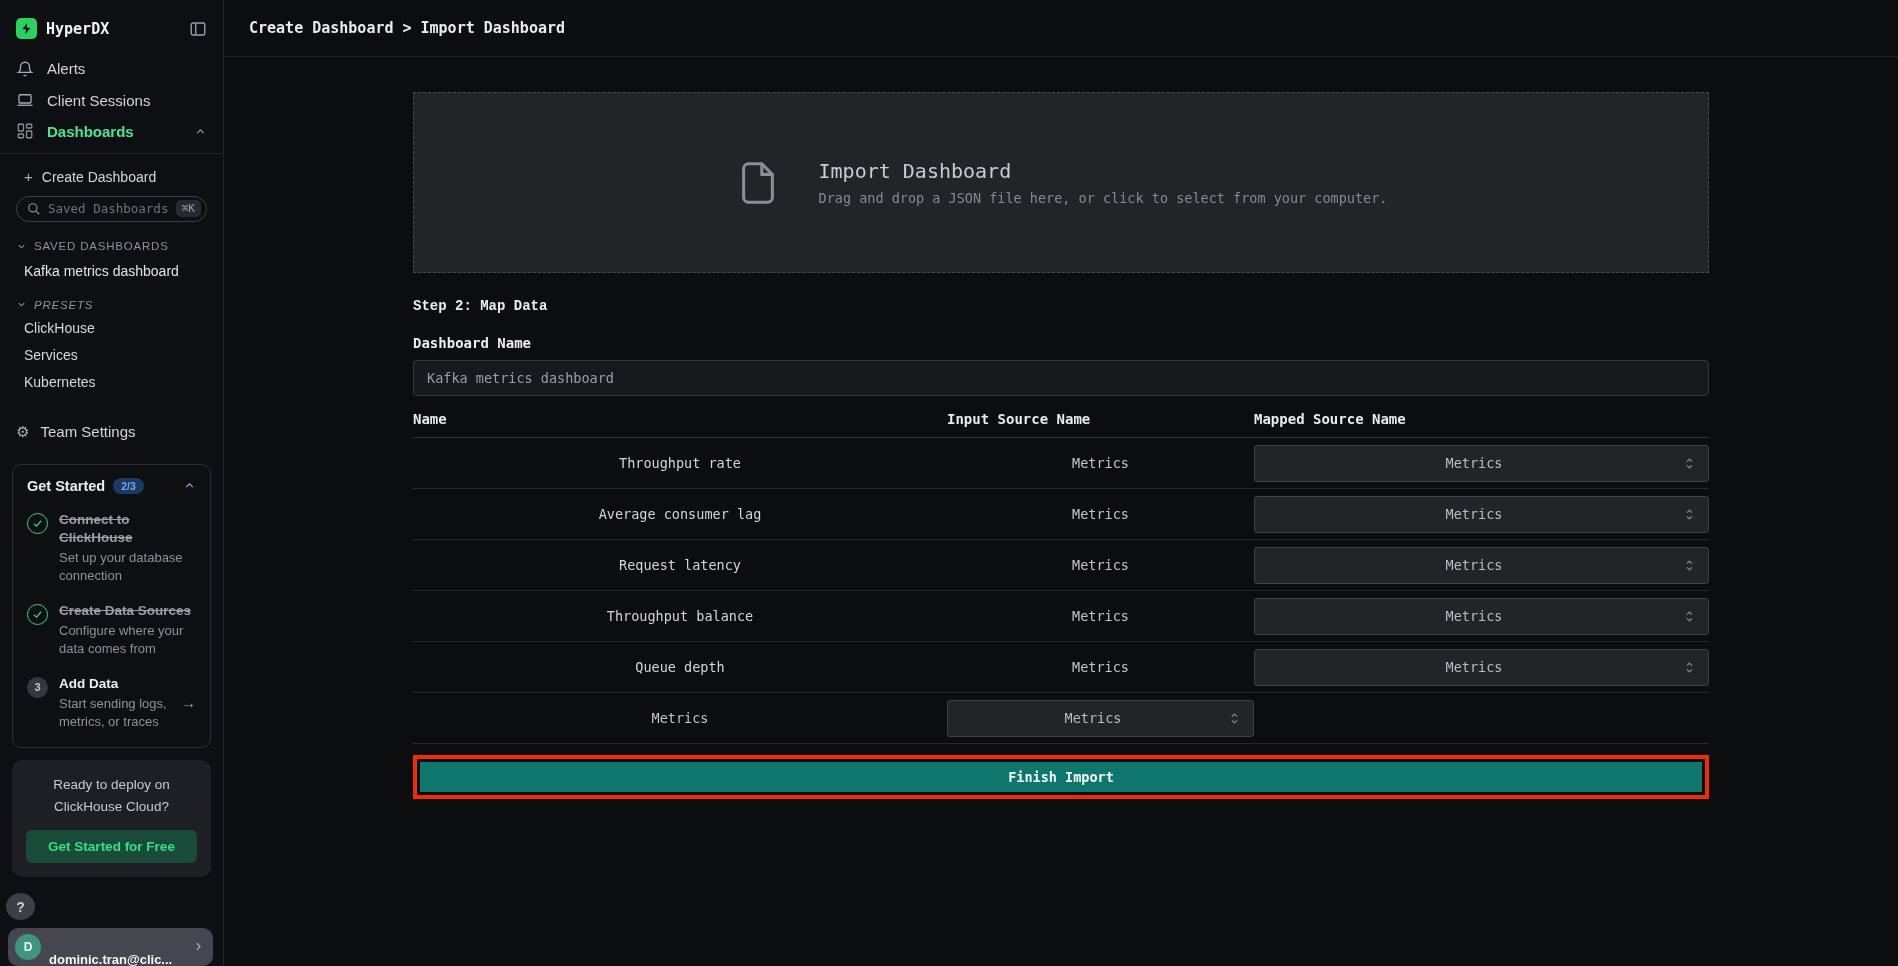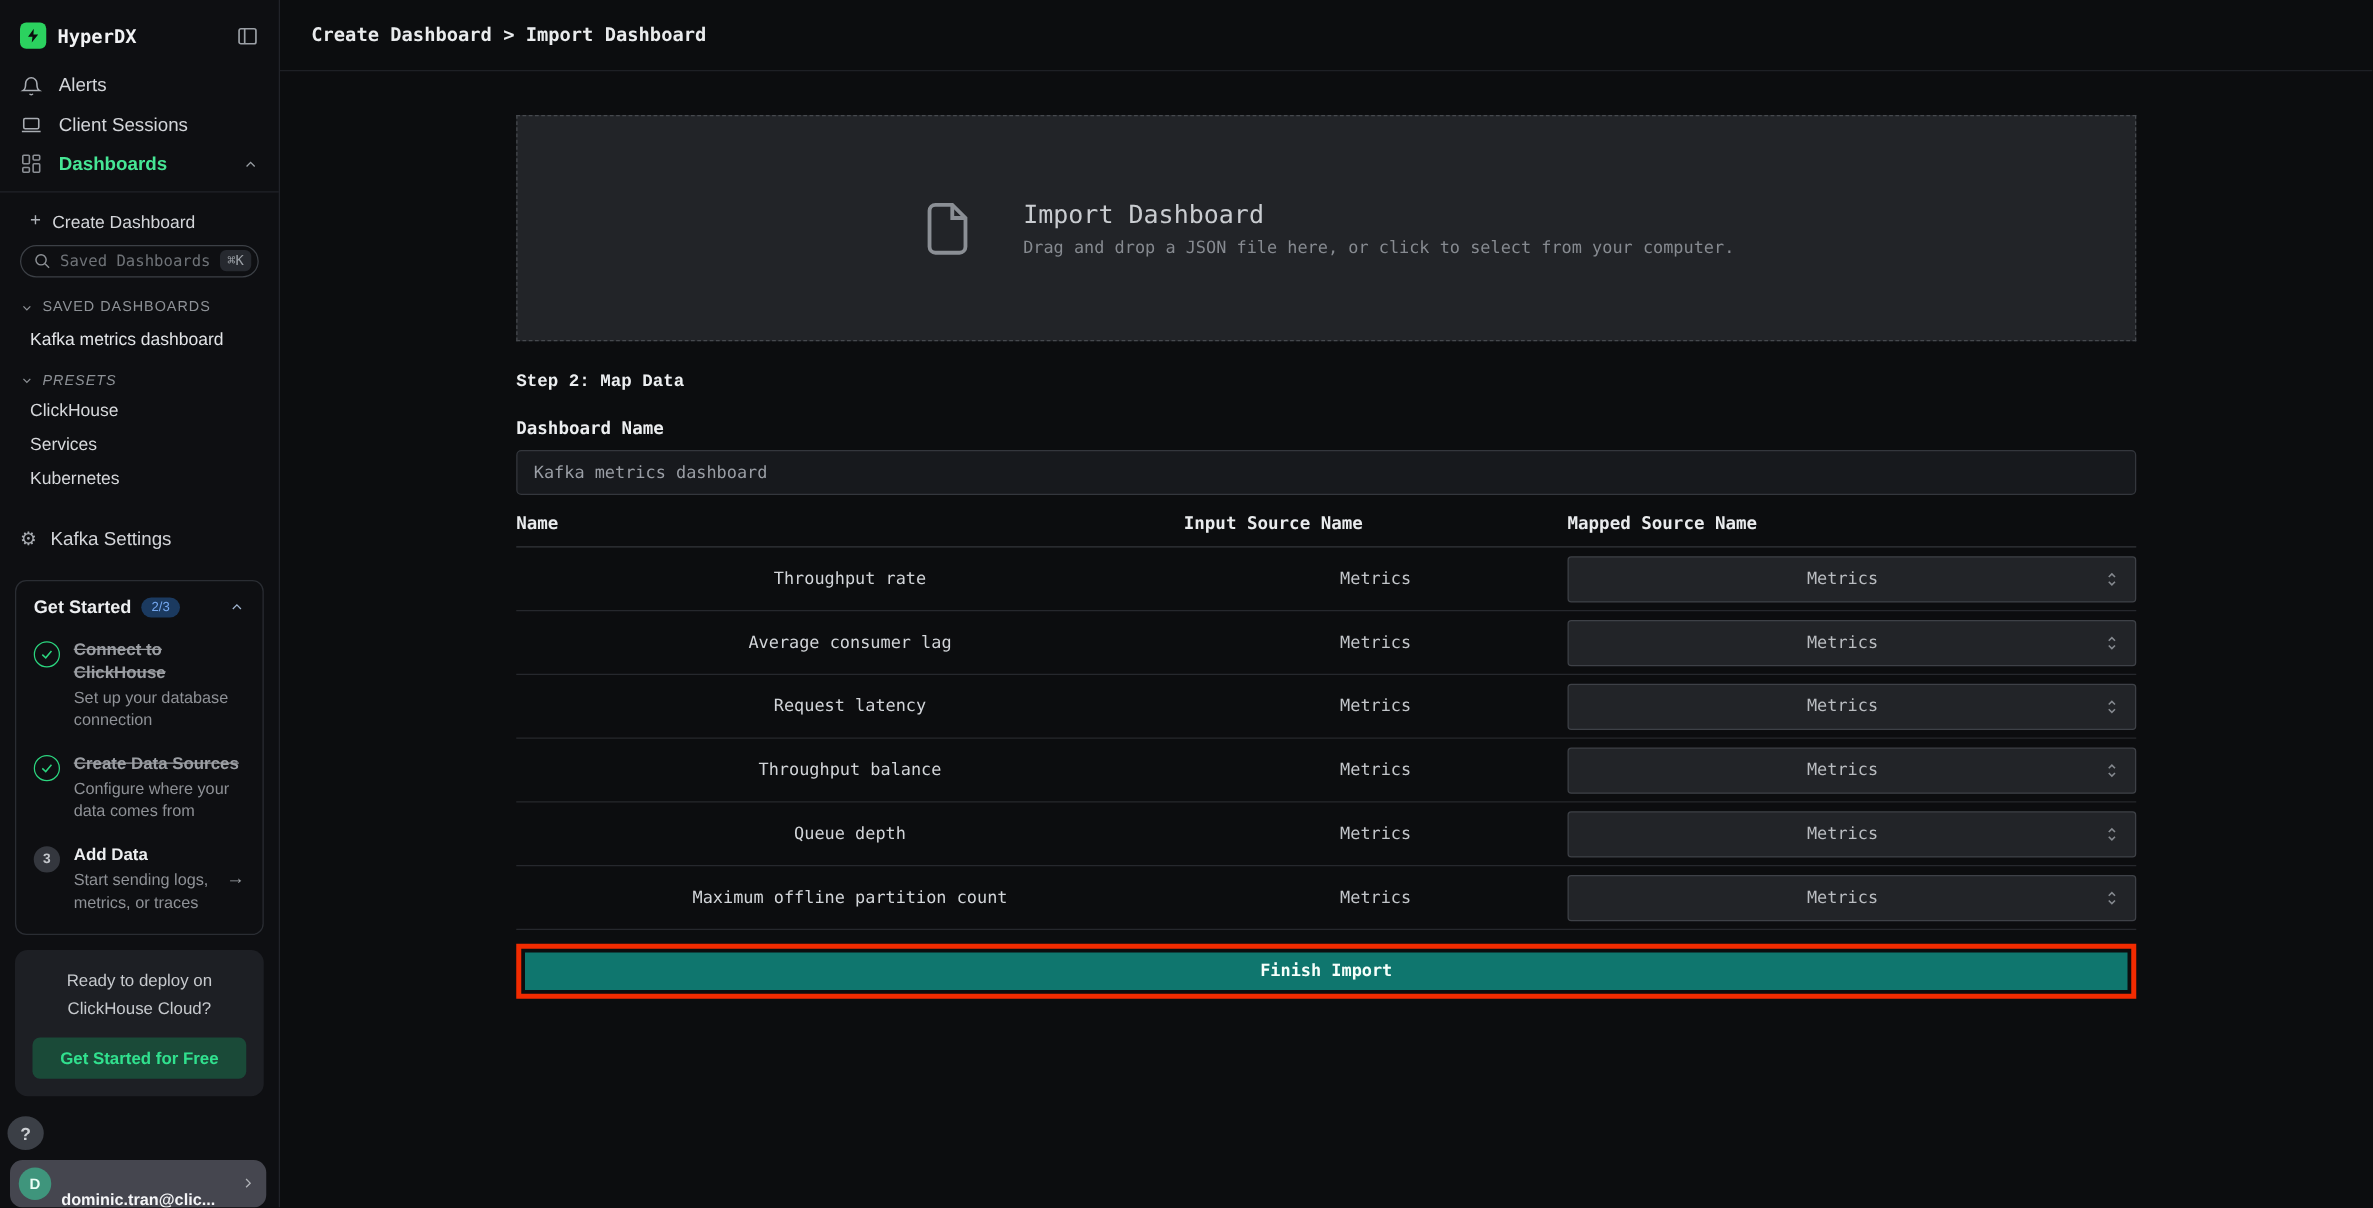--- a/index.html
+++ b/index.html
@@ -73,21 +73,21 @@
 
   
   .gs-card {
     margin:18px 12px 0 12px;
     border:1px solid #2a2d33; border-radius:9px;
     padding:13px 14px 16px 14px;
   }
   .gs-head { display:flex; align-items:center; gap:8px; cursor:pointer; }
   .gs-title { font-weight:bold; font-size:14.5px; color:#eceef0; }
   .gs-badge {
-    background:#1b3a60; color:#74a7ef; font-size:10.5px; font-weight:normal;
+    background:#1b3a60; color:#74a7ef; font-size:10.5px; font-weight:bold;
     padding:2px 8px; border-radius:10px;
   }
   .gs-head .spacer { flex:1; }
   .gs-step { display:flex; gap:10px; margin-top:17px; }
   .gs-ic { width:22px; min-width:22px; display:flex; align-items:flex-start; padding-top:2px; }
   .check-circle {
     width:21px; height:21px; border-radius:50%; border:1.5px solid #2bd57f;
     display:flex; align-items:center; justify-content:center; color:#2bd57f;
   }
   .num-circle {
@@ -281,21 +281,21 @@
         </svg>
     </span>
     <span>PRESETS</span>
   </div>
   <div class="side-link dim">ClickHouse</div>
   <div class="side-link dim">Services</div>
   <div class="side-link dim">Kubernetes</div>
 
   <div class="team-settings">
     <span class="gear-glyph">⚙</span>
-    <span>Kafka Settings</span>
+    <span>Team Settings</span>
   </div>
 
   <div class="gs-card">
     <div class="gs-head">
       <span class="gs-title">Get Started</span>
       <span class="gs-badge">2/3</span>
       <span class="spacer"></span>
       <span class="nav-chevron" style="color:#9fb3cd;">
         <svg width="13" height="13" viewBox="0 0 24 24" fill="none" stroke="currentColor" stroke-width="2">
             <polyline points="6 15 12 9 18 15"></polyline>
@@ -476,21 +476,20 @@
           <svg width="15" height="15" viewBox="0 0 24 24" fill="none" stroke="currentColor" stroke-width="2">
                     <polyline points="8 9 12 5 16 9"></polyline>
                     <polyline points="8 15 12 19 16 15"></polyline>
                   </svg>
         </span>
       </div>
     </div>
   </div>
 
   <div class="trow">
-    <div class="td">Maximum offline partition count</div>
     <div class="td src">Metrics</div>
     <div>
       <div class="select">
         <span class="val">Metrics</span>
         <span class="updown">
           <svg width="15" height="15" viewBox="0 0 24 24" fill="none" stroke="currentColor" stroke-width="2">
                     <polyline points="8 9 12 5 16 9"></polyline>
                     <polyline points="8 15 12 19 16 15"></polyline>
                   </svg>
         </span>

